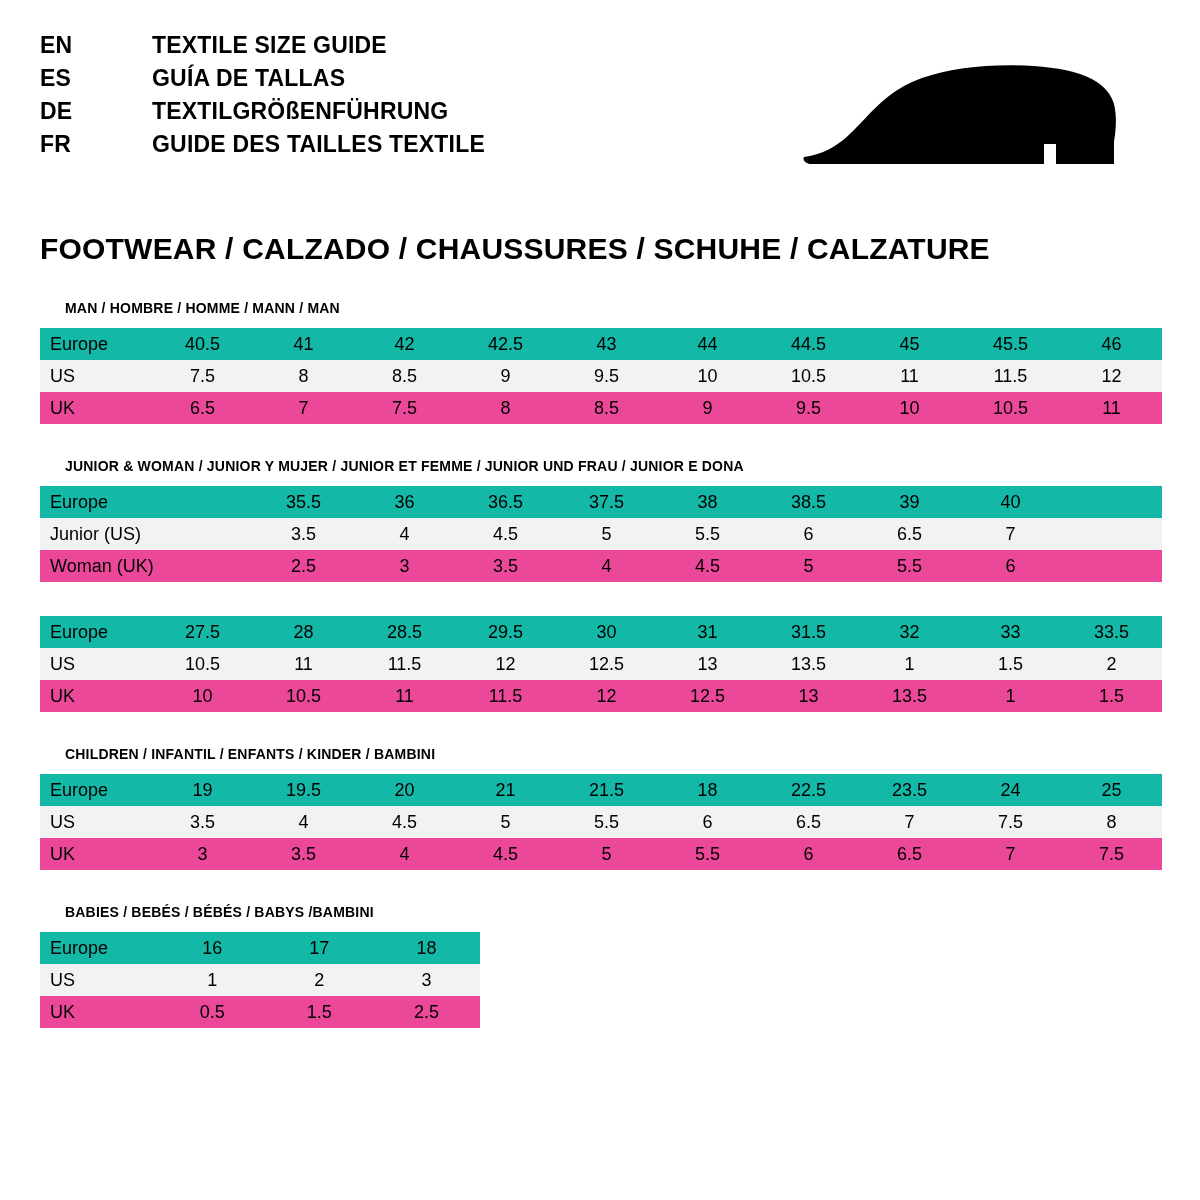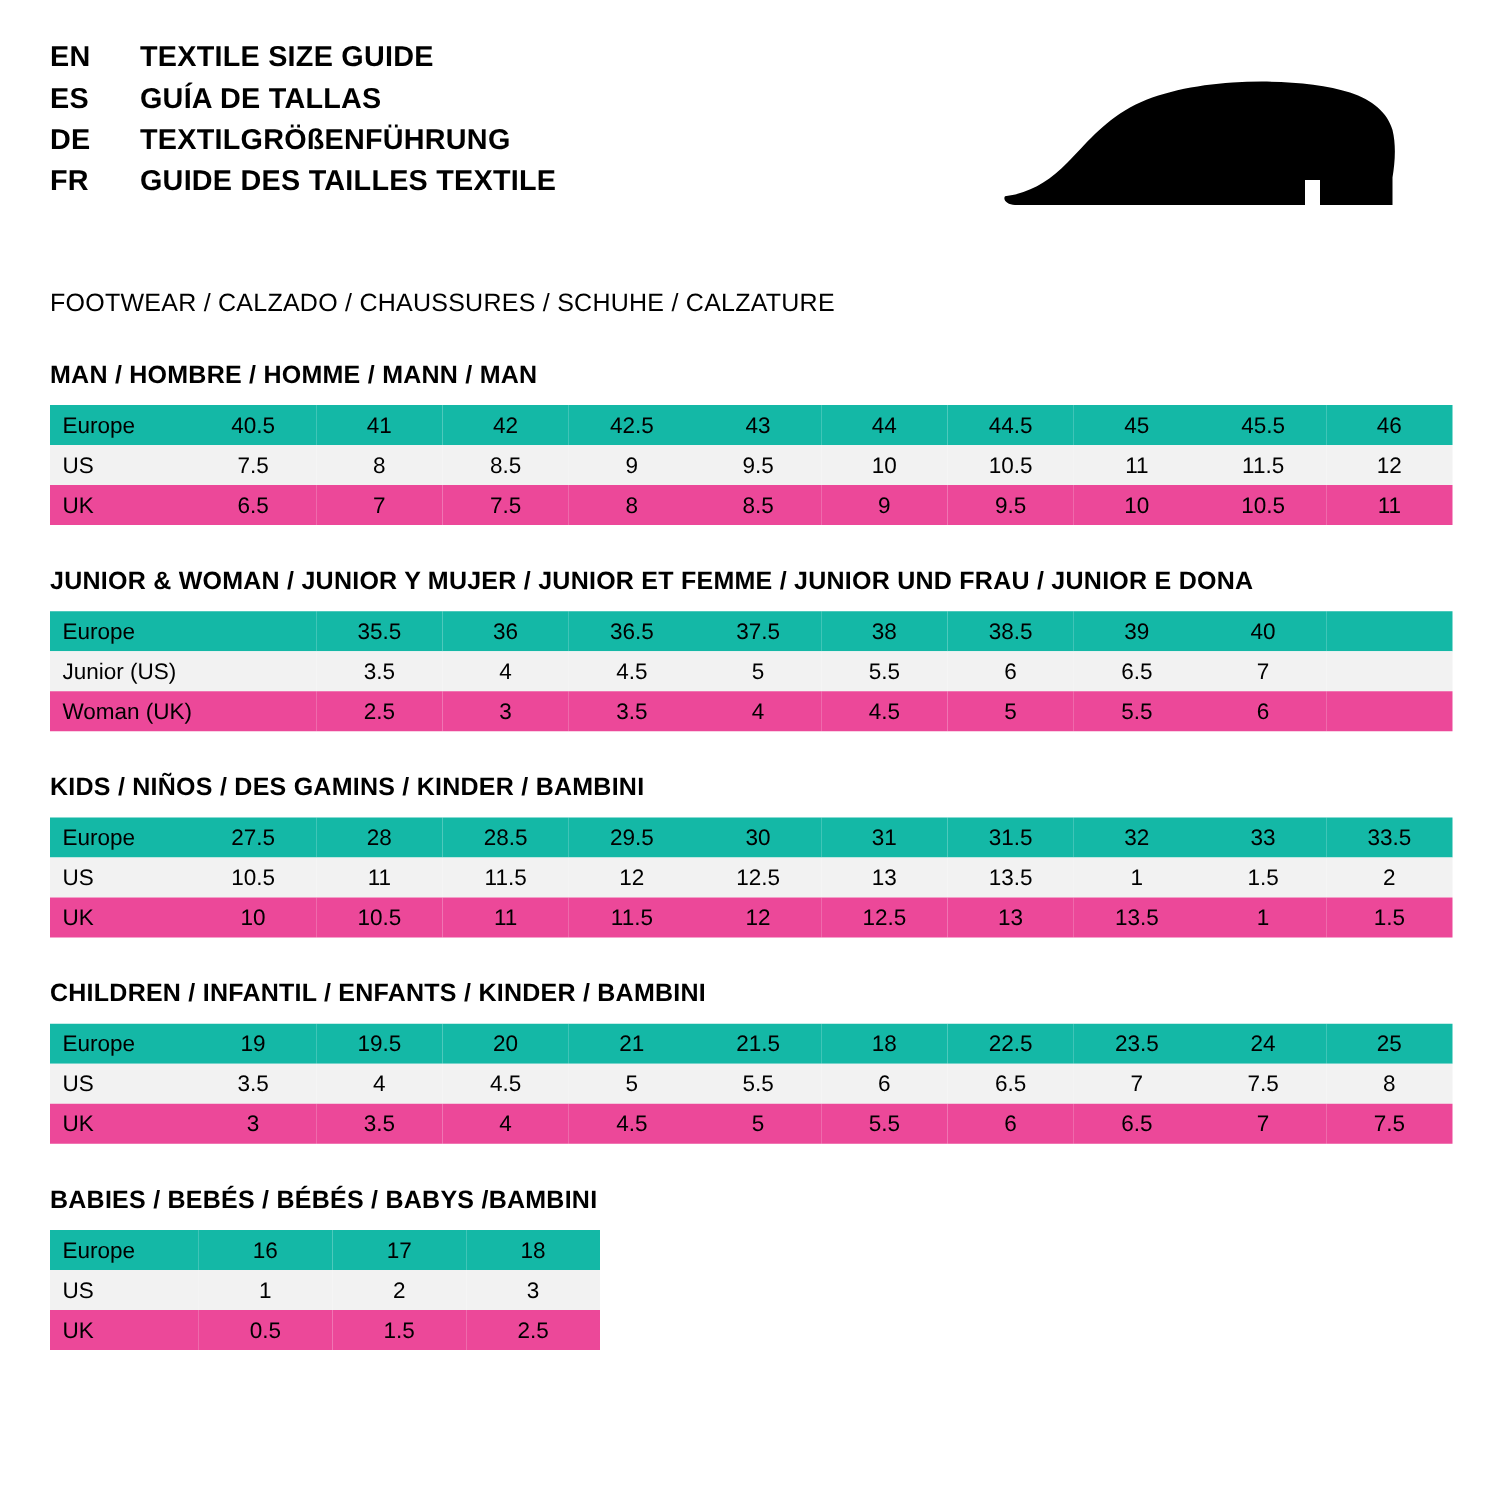--- a/index.html
+++ b/index.html
@@ -29,20 +29,21 @@
     align-items: flex-start;
     justify-content: space-between;
   }
   .lang-block {
     display: block;
   }
   .lang-row {
     display: flex;
     align-items: baseline;
     height: 33px;
+    gap: 40px;
   }
   .lang-code {
     width: 72px;
     font-size: 23px;
     font-weight: bold;
     letter-spacing: 0.2px;
   }
   .lang-title {
     font-size: 23px;
     font-weight: bold;
@@ -52,35 +53,36 @@
   .shoe-wrap {
     width: 380px;
     margin-right: 20px;
     margin-top: 28px;
     display: flex;
     justify-content: center;
   }
   .shoe-wrap svg { display: block; }
 
   .section-title-main {
-    font-size: 20px;
-    font-weight: normal;
+    font-size: 30px;
+    font-weight: bold;
     margin-top: 32px;
     letter-spacing: 0.2px;
   }
 
   
   .block {
     margin-top: 34px;
   }
   .block-title {
-    font-size: 20px;
+    font-size: 14px;
     font-weight: bold;
     margin-bottom: 12px;
     letter-spacing: 0.2px;
+    margin-left: 25px;
   }
   table.size-table {
     border-collapse: collapse;
     table-layout: fixed;
     font-size: 18px;
   }
   table.size-table.full { width: 1120px; }
   table.size-table.babies { width: 440px; }
 
   table.size-table td {
@@ -255,21 +257,20 @@
         <td>5</td>
         <td>5.5</td>
         <td>6</td>
         <td></td>
       </tr>
     </tbody>
       </table>
   </div>
 
   <div class="block">
-    <div class="block-title">KIDS / NIÑOS / DES GAMINS / KINDER / BAMBINI</div>
     <table class="size-table full">
       <colgroup>
         <col style="width:112px">
           <col style="width:101px">
           <col style="width:101px">
           <col style="width:101px">
         <col style="width:101px">
           <col style="width:101px">
           <col style="width:101px">
           <col style="width:101px">

